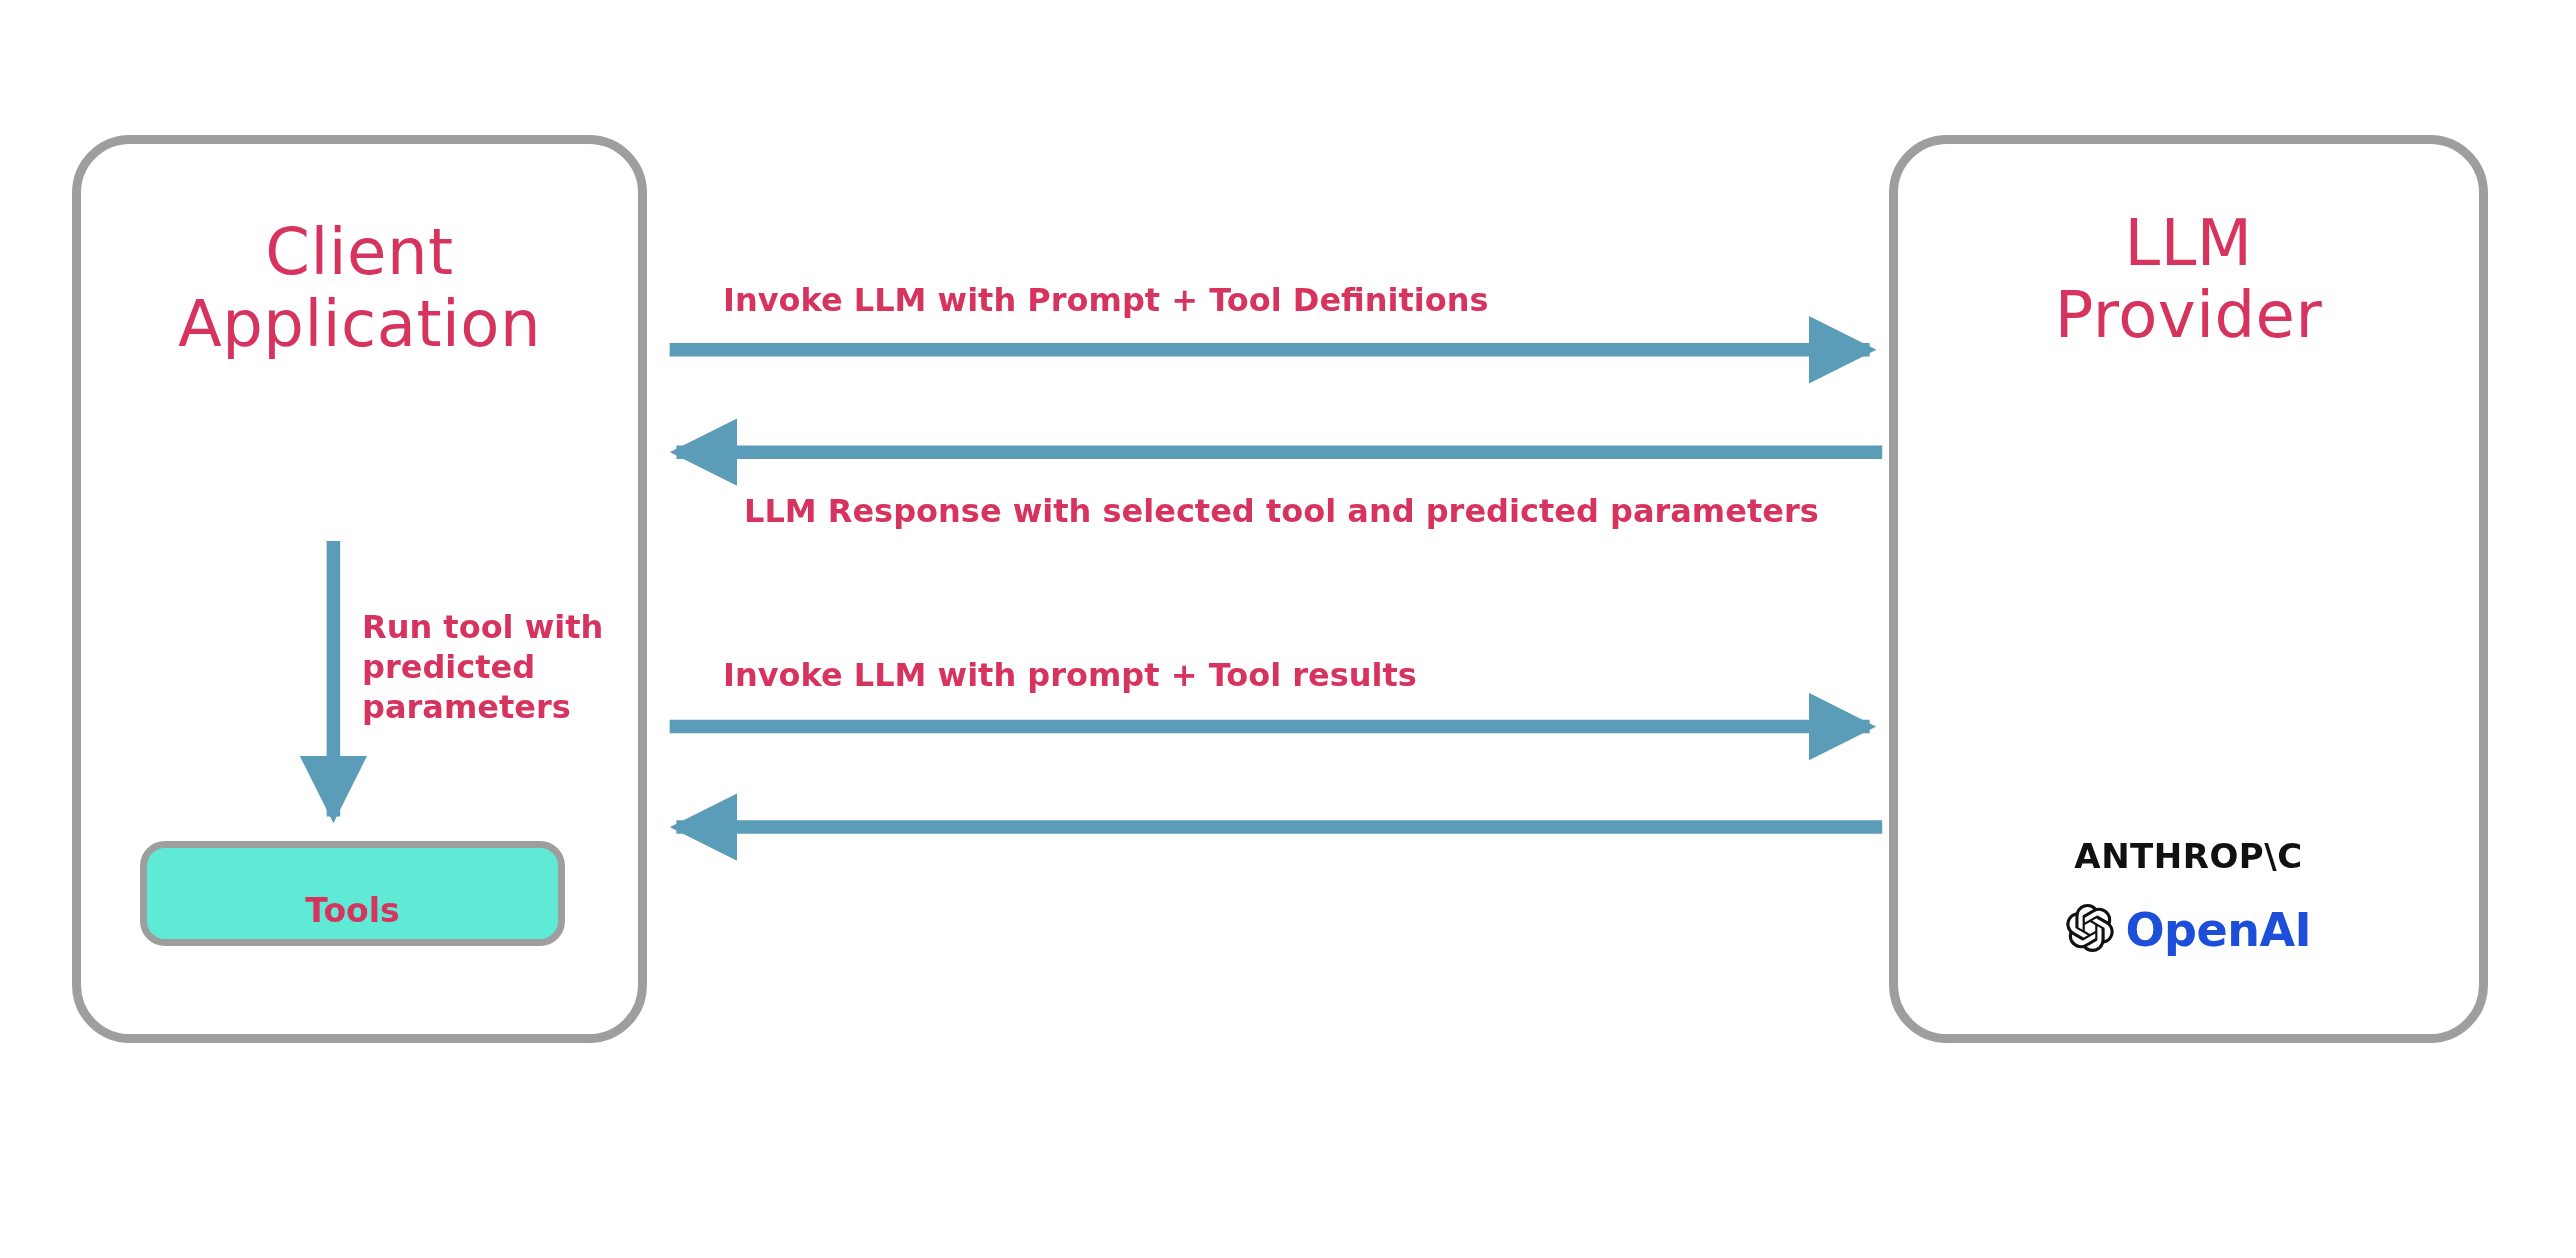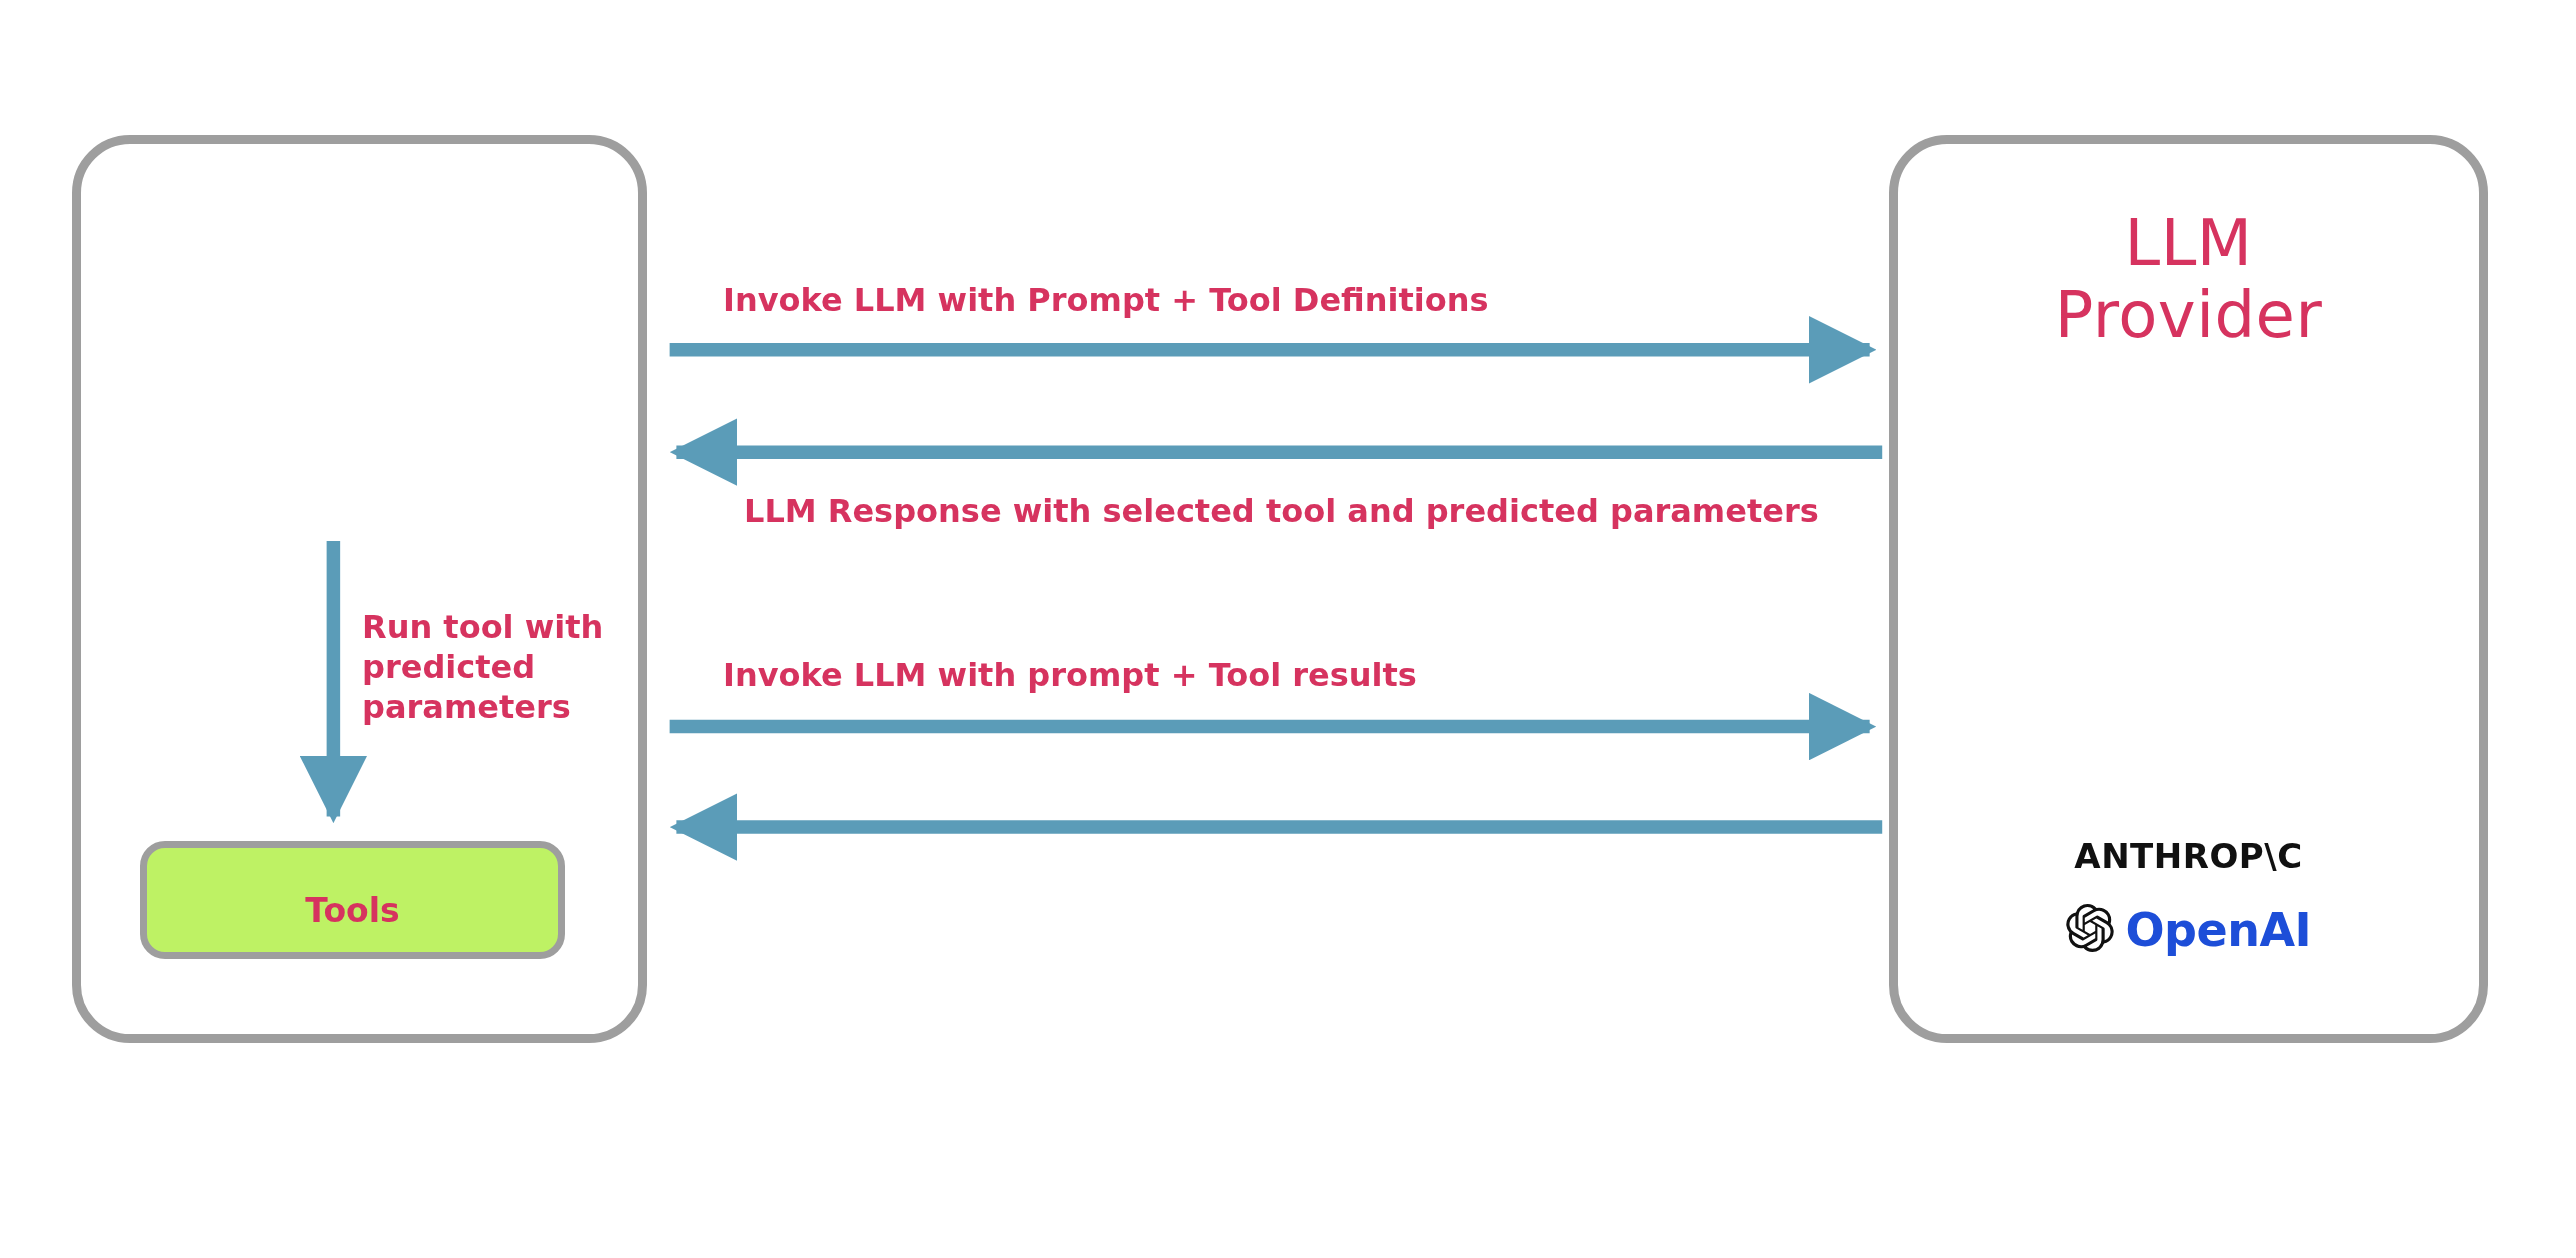--- a/index.html
+++ b/index.html
@@ -54,24 +54,24 @@
   }
   #client-title { top: 217px; }
   #provider-title { top: 208px; }
 
   
   #tools-box {
     position: absolute;
     left: 140px;
     top: 841px;
     width: 425px;
-    height: 118px;
+    height: 105px;
     border: 7.7px solid #9e9e9e;
     border-radius: 25px;
-    background: #bef264;
+    background: #5eead4;
     box-sizing: border-box;
   }
   #tools-label {
     position: absolute;
     left: 0;
     top: 43px;
     width: 100%;
     text-align: center;
     color: #d6335f;
     font-size: 33px;
@@ -132,20 +132,24 @@
     height: 1258px;
     pointer-events: none;
   }
 </style>
 </head>
 <body>
 
 <div id="canvas">
 
   <div class="box" id="client-box"></div>
+  <div class="box-title" id="client-title" style="left:72px; width:575px;">
+    <div>Client</div>
+    <div>Application</div>
+  </div>
 
   <div id="tools-box">
     <div id="tools-label">Tools</div>
   </div>
 
   <div class="box" id="provider-box"></div>
   <div class="box-title" id="provider-title" style="left:1889px; width:599px;">
     <div>LLM</div>
     <div>Provider</div>
   </div>

